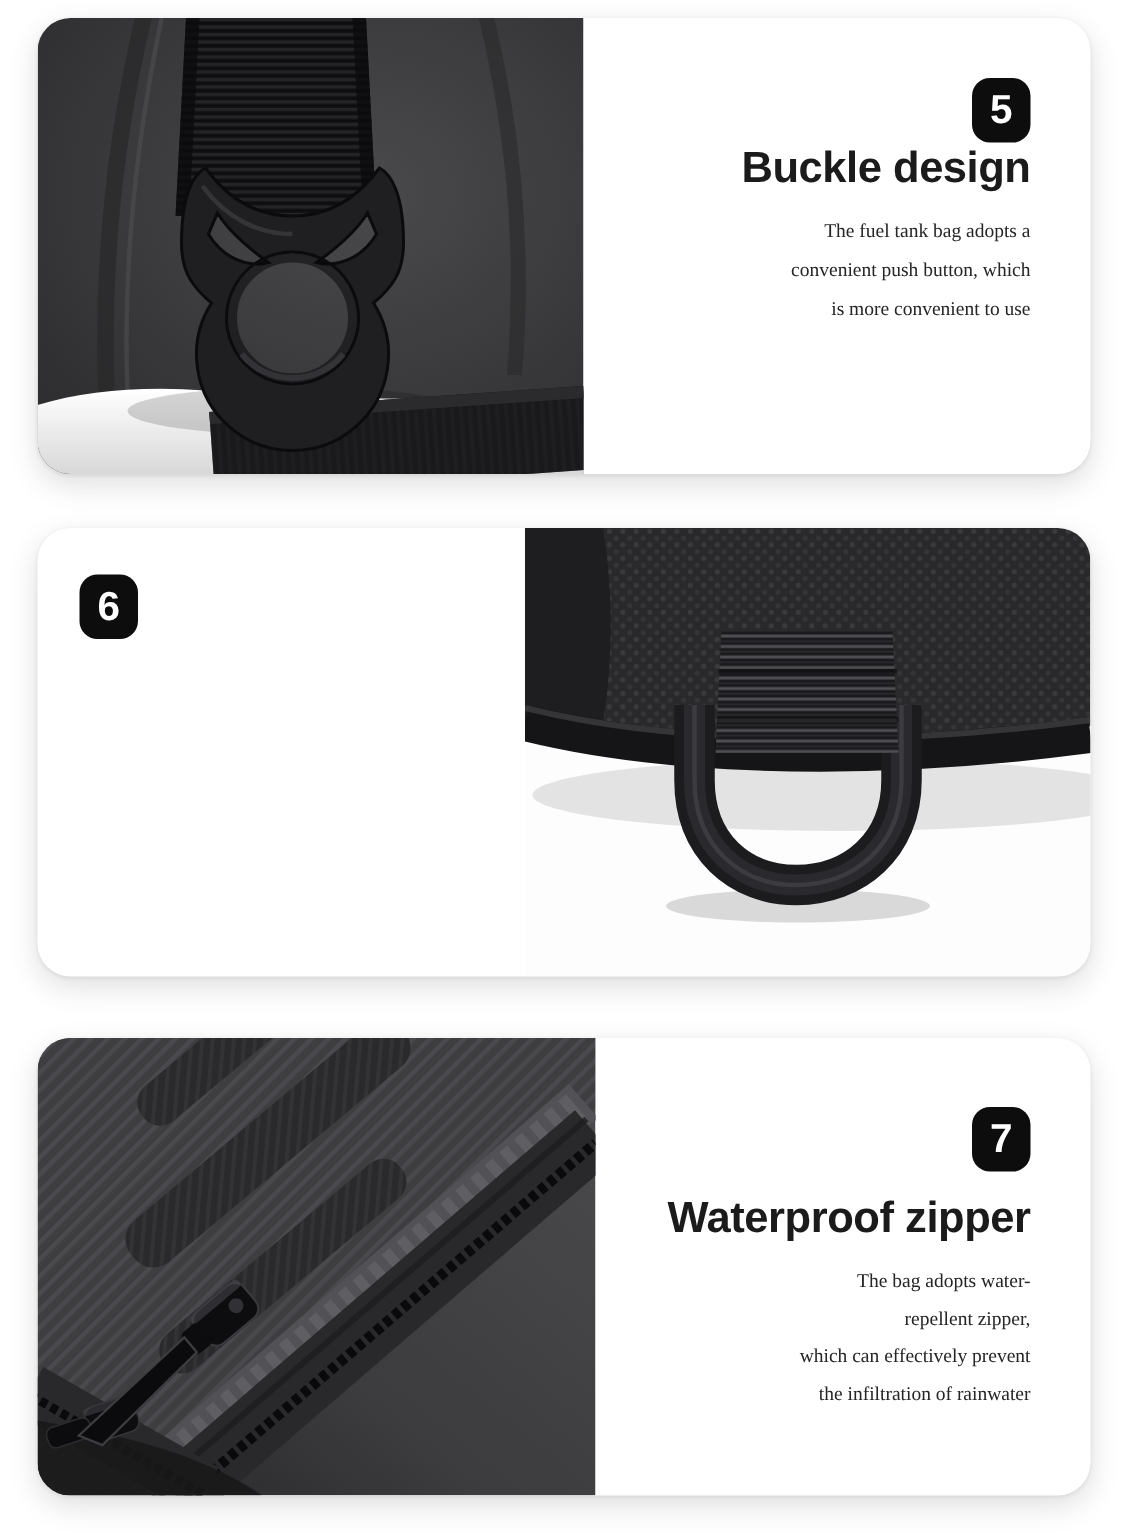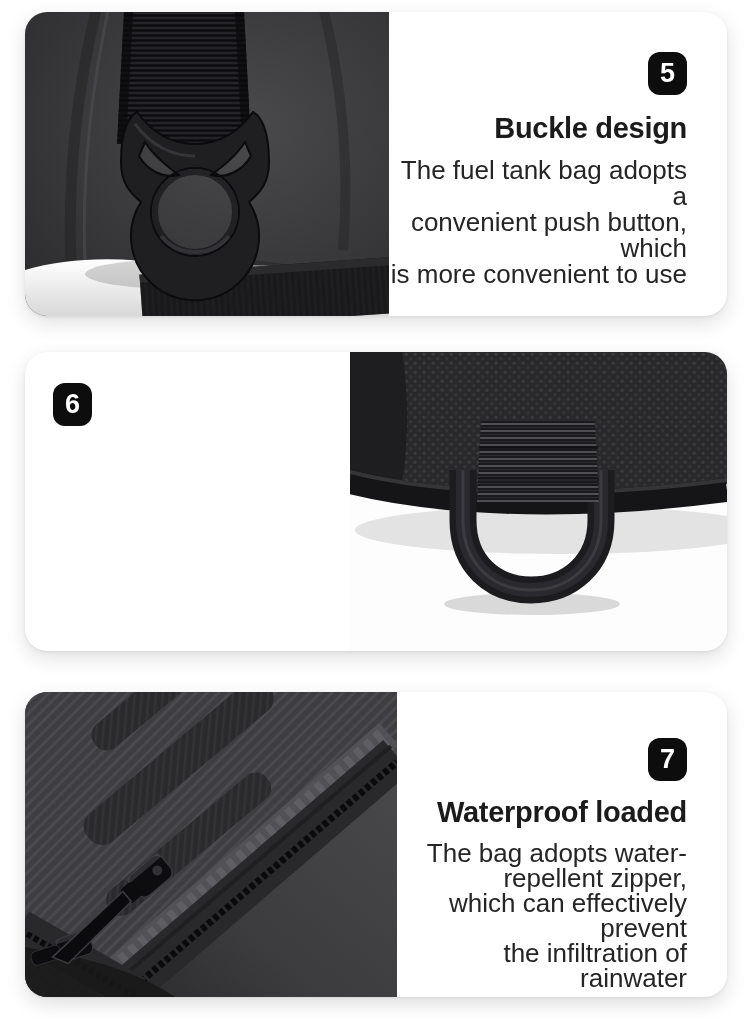--- a/index.html
+++ b/index.html
@@ -33,24 +33,24 @@
   .badge {
     width:39px; height:43px; border-radius:12px;
     background:var(--badge-bg,#0d0d0d); color:var(--badge-text,#ffffff);
     font-size:27px; font-weight:bold;
     display:flex; align-items:center; justify-content:center;
   }
   .title {
     margin:14px 0 0; font-size:29px; font-weight:700; line-height:1.2;
     color:var(--title-color,#1b1b1b); white-space:nowrap; letter-spacing:-0.3px;
   }
-  .card-1 .title { margin-top:16px; }
+  .card-1 .title { margin-top:0; }
   .body {
-    margin:11px 0 0; font-size:26px; line-height:25px;
-    color:var(--body-color,#252525); white-space:pre-line;
+    margin:11px 0 0; font-size:13px; line-height:25px;
+    color:var(--body-color,#252525); white-space:pre-line;font-family:Liberation Serif, serif;
   }
   .card-1 .body { line-height:26px; }
 </style>
 </head>
 <body>
 
 <section class="card card-1">
   <div class="photo photo-1">
     <svg viewBox="0 0 364 304" preserveAspectRatio="none">
       <defs>
@@ -182,19 +182,19 @@
         <rect x="-14" y="-2" width="28" height="42" rx="8" fill="#0d0d0f" stroke="#38383d" stroke-width="1.5"></rect>
         <circle cx="0" cy="10" r="5" fill="#303035"></circle>
         <rect x="-9" y="36" width="18" height="16" rx="4" fill="#0c0c0e"></rect>
         <path d="M-6,50 L7,50 L14,138 L-1,146 Z" fill="#0b0b0d" stroke="#3c3c41" stroke-width="1.5"></path>
         <rect x="-14" y="-2" width="6" height="42" rx="3" fill="#45454a" opacity="0.6"></rect>
       </g>
     </svg>
   </div>
   <div class="content content-right">
     <div class="badge">7</div>
-    <h2 class="title">Waterproof loaded</h2>
+    <h2 class="title">Waterproof zipper</h2>
     <p class="body">The bag adopts water-
 repellent zipper,
 which can effectively prevent
 the infiltration of rainwater</p>
   </div>
 </section>
 
 </body></html>

